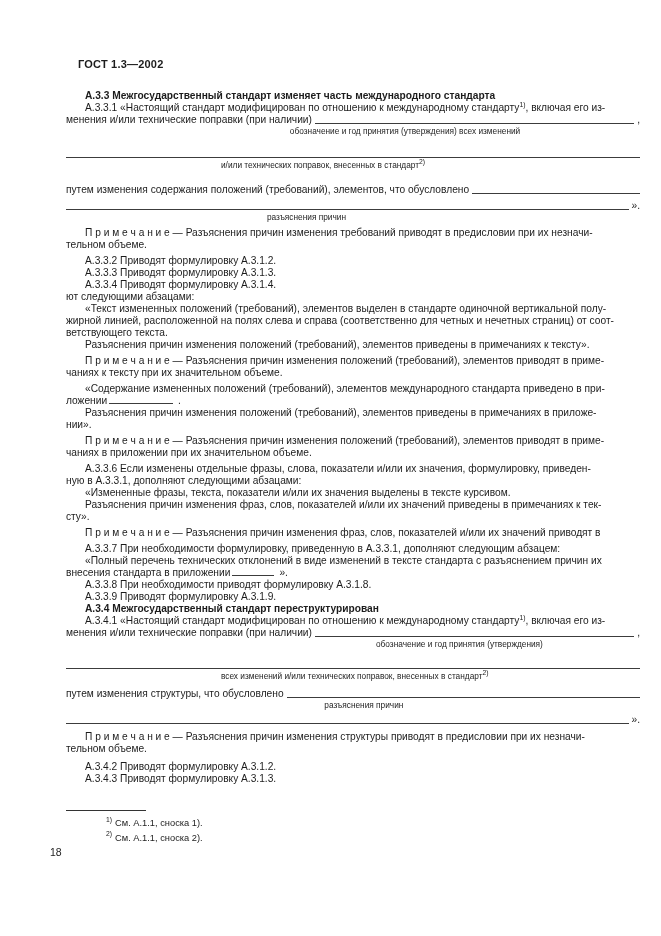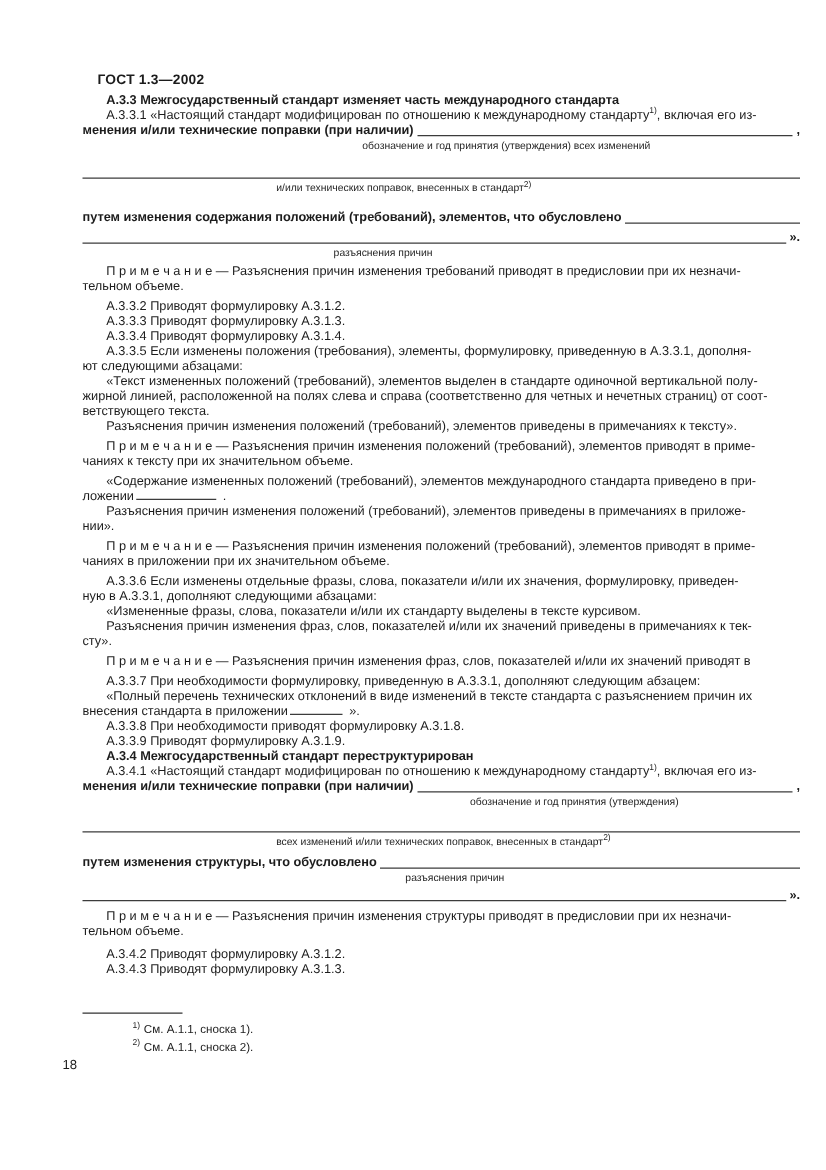--- a/index.html
+++ b/index.html
@@ -1,23 +1,23 @@
 <!DOCTYPE html>
 <html><head>
 <meta charset="utf-8">
 <style>
   html,body{margin:0;padding:0;background:#ffffff;}
   .page{position:relative;width:661px;height:896px;background:#ffffff;overflow:hidden;
         font-family:"Liberation Sans", sans-serif;color:#1c1c1c;}
   .hdr{position:absolute;left:78px;top:58px;font-size:11px;font-weight:700;letter-spacing:.2px;}
-  .blocks{position:absolute;left:66px;top:75px;width:574px;}
+  .blocks{position:absolute;left:66px;top:90px;width:574px;}
   .bl{font-size:10.2px;line-height:12px;height:12px;white-space:nowrap;}
   .bl.h{padding-left:19px;font-weight:700;}
   .bl.ind{padding-left:19px;}
-  .bl.f,.bl.r{display:flex;align-items:flex-end;font-weight:bold;}
+  .bl.f,.bl.r{display:flex;align-items:flex-end;}
   .bl.f > span:first-child{flex:0 0 auto;margin-right:3px;}
   .bl.c{font-size:8.3px;line-height:10px;height:10px;color:#242424;}
   .fill{flex:1 1 auto;border-bottom:1px solid #3c3c3c;margin-bottom:2px;min-width:20px;}
   .tail{flex:0 0 auto;margin-left:3px;}
   .ushort{display:inline-block;height:2px;border-bottom:1px solid #3c3c3c;margin:0 2px;}
   sup{font-size:6.8px;line-height:0;vertical-align:super;}
   .fnsec{position:absolute;left:66px;top:810px;width:574px;}
   .fnrule{width:80px;border-top:1px solid #333;margin:0 0 5px 0;}
   .fn{font-size:9.3px;line-height:14.5px;padding-left:40px;}
   .fn sup{margin-right:3px;}
@@ -48,37 +48,36 @@
       <div class="bl r" style="margin-top: 4px;">
         <span class="fill"></span>
         <span class="tail">».</span>
       </div>
       <div class="bl c" style="margin-left: 35%;"><span>разъяснения причин</span></div>
       <div class="bl t ind" style="margin-top: 5px;"><span>П р и м е ч а н и е — Разъяснения причин изменения требований приводят в предисловии при их незначи-</span></div>
       <div class="bl t"><span>тельном объеме.</span></div>
       <div class="bl t ind" style="margin-top: 4px;"><span>А.3.3.2  Приводят формулировку А.3.1.2.</span></div>
       <div class="bl t ind"><span>А.3.3.3  Приводят формулировку А.3.1.3.</span></div>
       <div class="bl t ind"><span>А.3.3.4  Приводят формулировку А.3.1.4.</span></div>
-      <div class="bl t ind"><span>А.3.3.5  Если изменены положения (требования), элементы, формулировку, приведенную в А.3.3.1, дополня-</span></div>
       <div class="bl t"><span>ют следующими абзацами:</span></div>
       <div class="bl t ind"><span>«Текст измененных положений (требований), элементов выделен в стандарте одиночной вертикальной полу-</span></div>
       <div class="bl t"><span>жирной линией, расположенной на полях слева и справа (соответственно для четных и нечетных страниц) от соот-</span></div>
       <div class="bl t"><span>ветствующего текста.</span></div>
       <div class="bl t ind"><span>Разъяснения причин изменения положений (требований), элементов приведены в примечаниях к тексту».</span></div>
       <div class="bl t ind" style="margin-top: 4px;"><span>П р и м е ч а н и е — Разъяснения причин изменения положений (требований), элементов приводят в приме-</span></div>
       <div class="bl t"><span>чаниях к тексту при их значительном объеме.</span></div>
       <div class="bl t ind" style="margin-top: 4px;"><span>«Содержание измененных положений (требований), элементов международного стандарта приведено в при-</span></div>
       <div class="bl u"><span>ложении</span><span class="ushort" style="width: 64px;"></span><span class="tail">.</span></div>
       <div class="bl t ind"><span>Разъяснения причин изменения положений (требований), элементов приведены в примечаниях в приложе-</span></div>
       <div class="bl t"><span>нии».</span></div>
       <div class="bl t ind" style="margin-top: 4px;"><span>П р и м е ч а н и е — Разъяснения причин изменения положений (требований), элементов приводят в приме-</span></div>
       <div class="bl t"><span>чаниях в приложении при их значительном объеме.</span></div>
       <div class="bl t ind" style="margin-top: 4px;"><span>А.3.3.6  Если изменены отдельные фразы, слова, показатели и/или их значения, формулировку, приведен-</span></div>
       <div class="bl t"><span>ную в А.3.3.1, дополняют следующими абзацами:</span></div>
-      <div class="bl t ind"><span>«Измененные фразы, слова, показатели и/или их стандарту выделены в тексте курсивом.</span></div>
+      <div class="bl t ind"><span>«Измененные фразы, текста, показатели и/или их значения выделены в тексте курсивом.</span></div>
       <div class="bl t ind"><span>Разъяснения причин изменения фраз, слов, показателей и/или их значений приведены в примечаниях к тек-</span></div>
       <div class="bl t"><span>сту».</span></div>
       <div class="bl t ind" style="margin-top: 4px;"><span>П р и м е ч а н и е — Разъяснения причин изменения фраз, слов, показателей и/или их значений приводят в</span></div>
       <div class="bl t ind" style="margin-top: 4px;"><span>А.3.3.7  При необходимости формулировку, приведенную в А.3.3.1, дополняют следующим абзацем:</span></div>
       <div class="bl t ind"><span>«Полный перечень технических отклонений в виде изменений в тексте стандарта с разъяснением причин их</span></div>
       <div class="bl u"><span>внесения стандарта в приложении</span><span class="ushort" style="width: 42px;"></span><span class="tail">».</span></div>
       <div class="bl t ind"><span>А.3.3.8  При необходимости приводят формулировку А.3.1.8.</span></div>
       <div class="bl t ind"><span>А.3.3.9  Приводят формулировку А.3.1.9.</span></div>
       <div class="bl h"><span>А.3.4  Межгосударственный стандарт переструктурирован</span></div>
       <div class="bl t ind"><span>А.3.4.1  «Настоящий стандарт модифицирован по отношению к международному стандарту</span><sup>1)</sup><span>, включая его из-</span></div>

